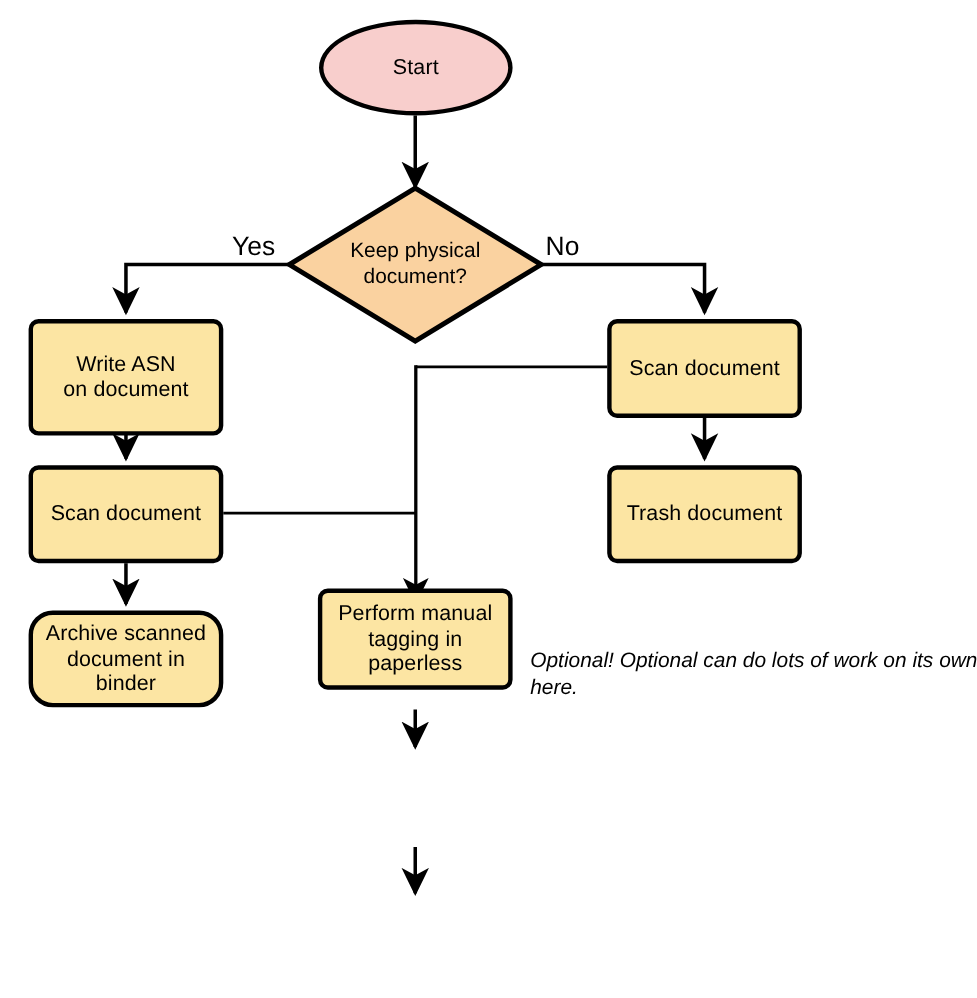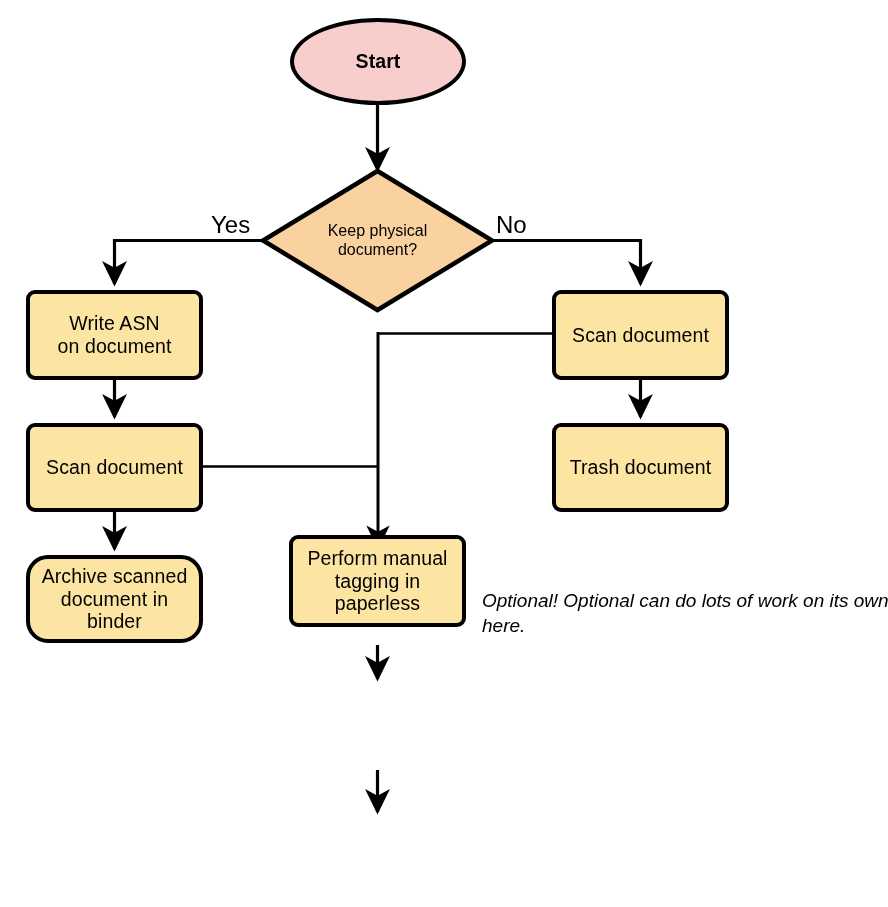--- a/index.html
+++ b/index.html
@@ -39,39 +39,38 @@
   .node .label {
     line-height: 1.16;
     white-space: pre-line;
     letter-spacing: 0.1px;
   }
   .terminator {
     border: 4px solid #000000;
     border-radius: 50%;
     background: #f8cecc;
     font-size: 19.5px;
-    font-weight: bold;
   }
   .process {
     border: 4px solid #000000;
     border-radius: 9px;
     background: #fce5a3;
     font-size: 19.5px;
   }
   .decision-wrap {
     position: absolute;
     z-index: 3;
     display: flex;
     align-items: center;
     justify-content: center;
   }
   .decision-text {
     position: relative;
     z-index: 4;
-    font-size: 16px;
+    font-size: 19px;
     line-height: 1.16;
     text-align: center;
     white-space: pre-line;
     pointer-events: none;
   }
   
   .edge-label {
     position: absolute;
     font-size: 24px;
     color: #000000;
@@ -142,21 +141,21 @@
 
   <div class="decision-wrap" style="left:263px; top:171px; width:229px; height:139px;">
     <span class="decision-text">Keep physical
 document?</span>
   </div>
 
   <span class="edge-label" style="left:211px; top:211px;">Yes</span>
 
   <span class="edge-label" style="left:496px; top:211px;text-align:right;">No</span>
 
-  <div class="node process" style="left:26px; top:290px; width:177px; height:90px;">
+  <div class="node process" style="left:26px; top:290px; width:177px; height:106px;">
     <span class="label">Write ASN
 on document</span>
   </div>
 
   <div class="node process" style="left:26px; top:423px; width:177px; height:89px;">
     <span class="label">Scan document</span>
   </div>
 
   <div class="node process" style="left:26px; top:555px; width:177px; height:88px;border-radius:22px;">
     <span class="label">Archive scanned

